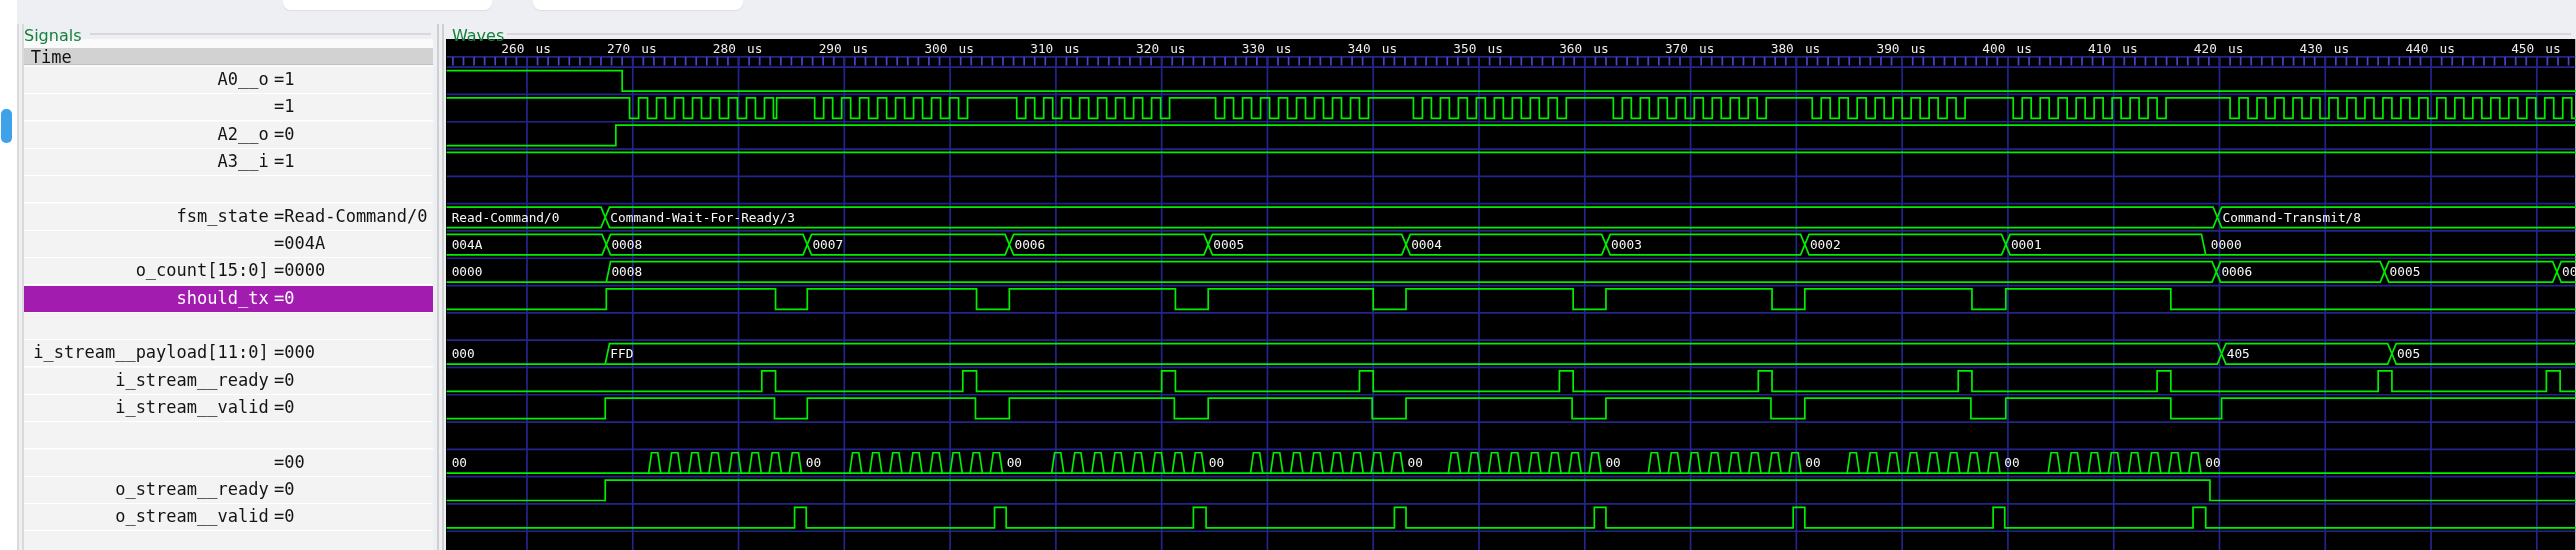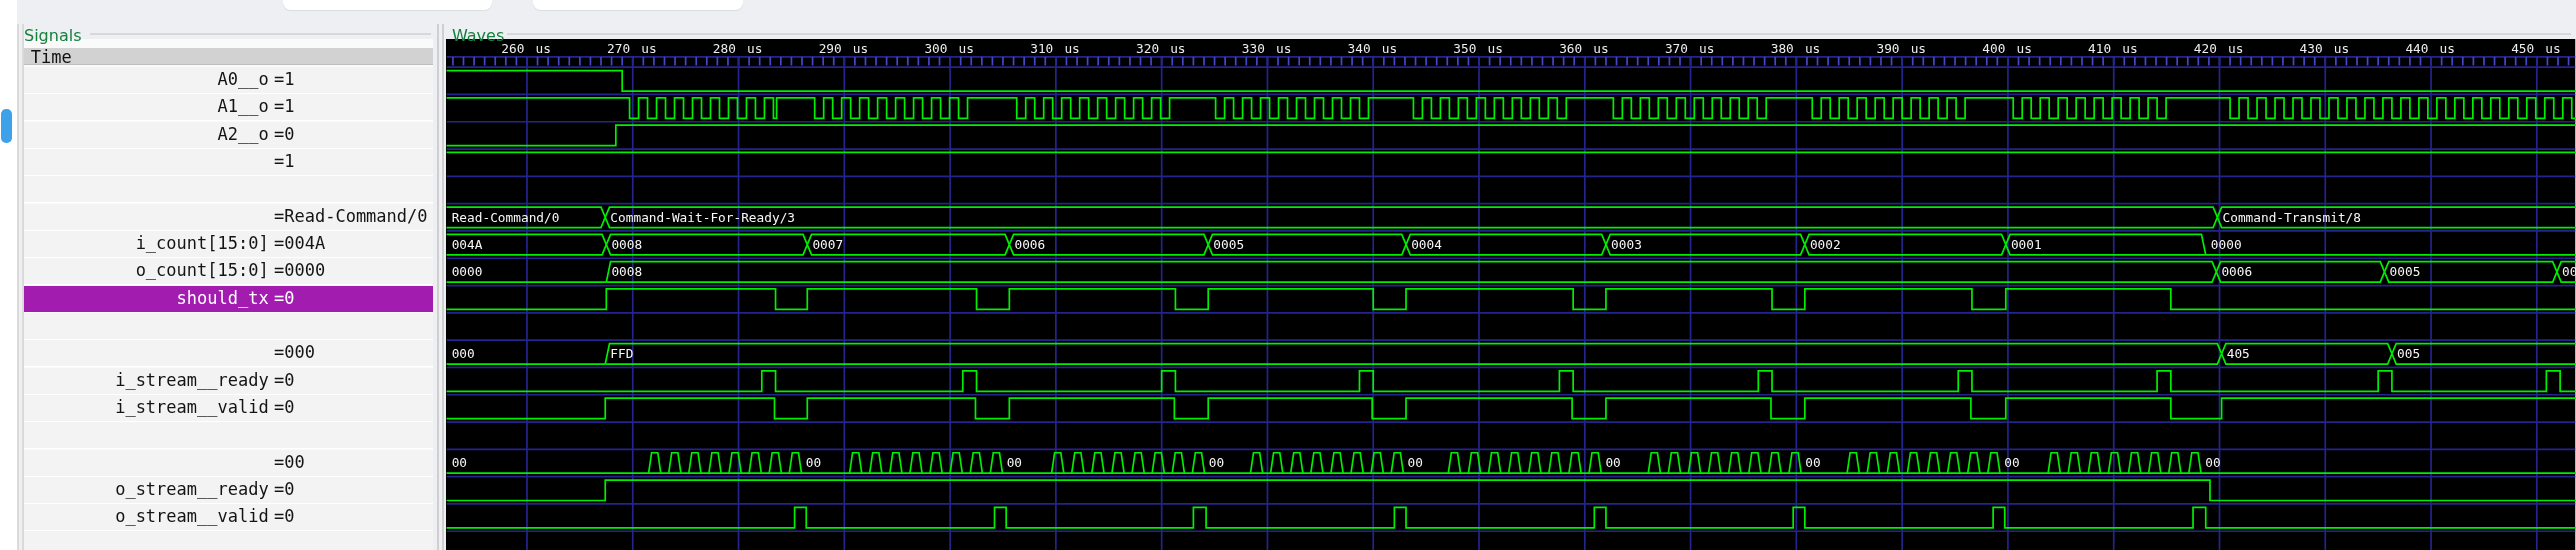--- a/index.html
+++ b/index.html
@@ -72,48 +72,49 @@
   <div class="gutter-line" id="gutter-line-b"></div>
 
   <div id="signals-panel">
     <div id="time-header">Time</div>
     <div id="signal-rows">
         <div class="sig-row" style="top: 28px;">
           <span class="sig-name">A0__o</span>
           <span class="sig-value">=1</span>
         </div>
         <div class="sig-row" style="top: 55px;">
-          <span class="sig-name">A1__o</span>
           <span class="sig-value">=1</span>
         </div>
         <div class="sig-row" style="top: 83px;">
           <span class="sig-name">A2__o</span>
           <span class="sig-value">=0</span>
         </div>
         <div class="sig-row" style="top: 110px;">
+          <span class="sig-name">A3__i</span>
           <span class="sig-value">=1</span>
         </div>
         <div class="sig-row" style="top: 137px;"></div>
         <div class="sig-row" style="top: 165px;">
+          <span class="sig-name">fsm_state</span>
           <span class="sig-value">=Read-Command/0</span>
         </div>
         <div class="sig-row" style="top: 192px;">
-          <span class="sig-name">i_count[15:0]</span>
           <span class="sig-value">=004A</span>
         </div>
         <div class="sig-row" style="top: 219px;">
           <span class="sig-name">o_count[15:0]</span>
           <span class="sig-value">=0000</span>
         </div>
         <div class="sig-row selected" style="top: 247px;">
           <span class="sig-name">should_tx</span>
           <span class="sig-value">=0</span>
         </div>
         <div class="sig-row" style="top: 274px;"></div>
         <div class="sig-row" style="top: 301px;">
+          <span class="sig-name">i_stream__payload[11:0]</span>
           <span class="sig-value">=000</span>
         </div>
         <div class="sig-row" style="top: 329px;">
           <span class="sig-name">i_stream__ready</span>
           <span class="sig-value">=0</span>
         </div>
         <div class="sig-row" style="top: 356px;">
           <span class="sig-name">i_stream__valid</span>
           <span class="sig-value">=0</span>
         </div>

